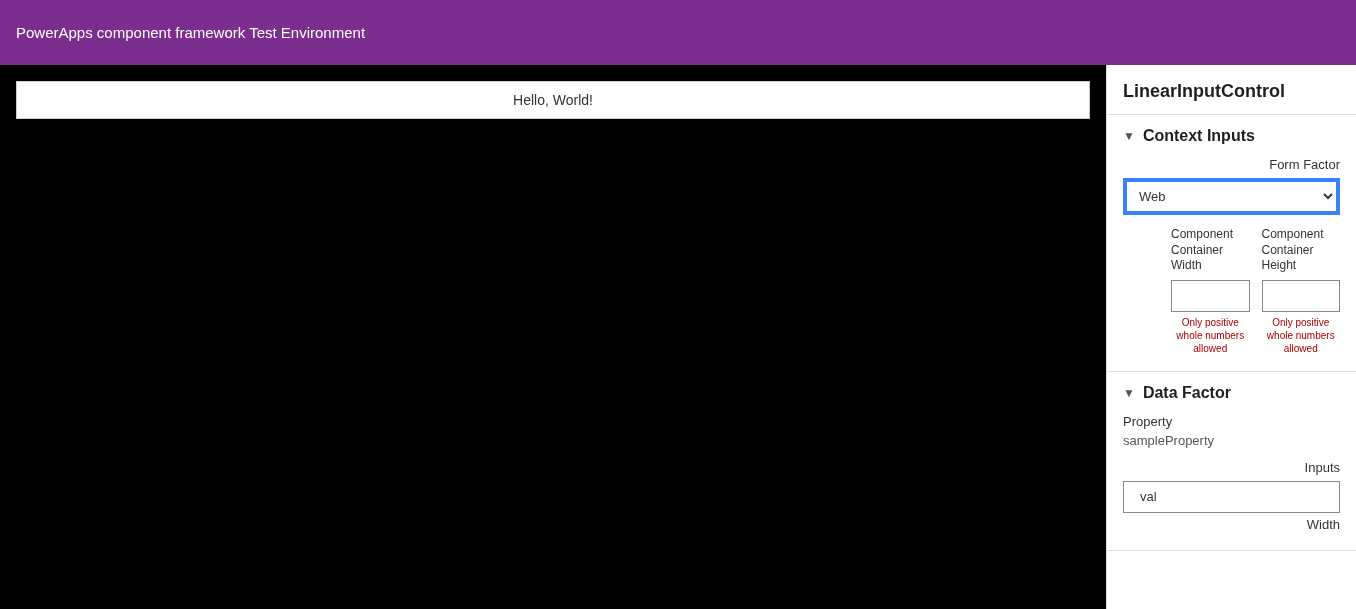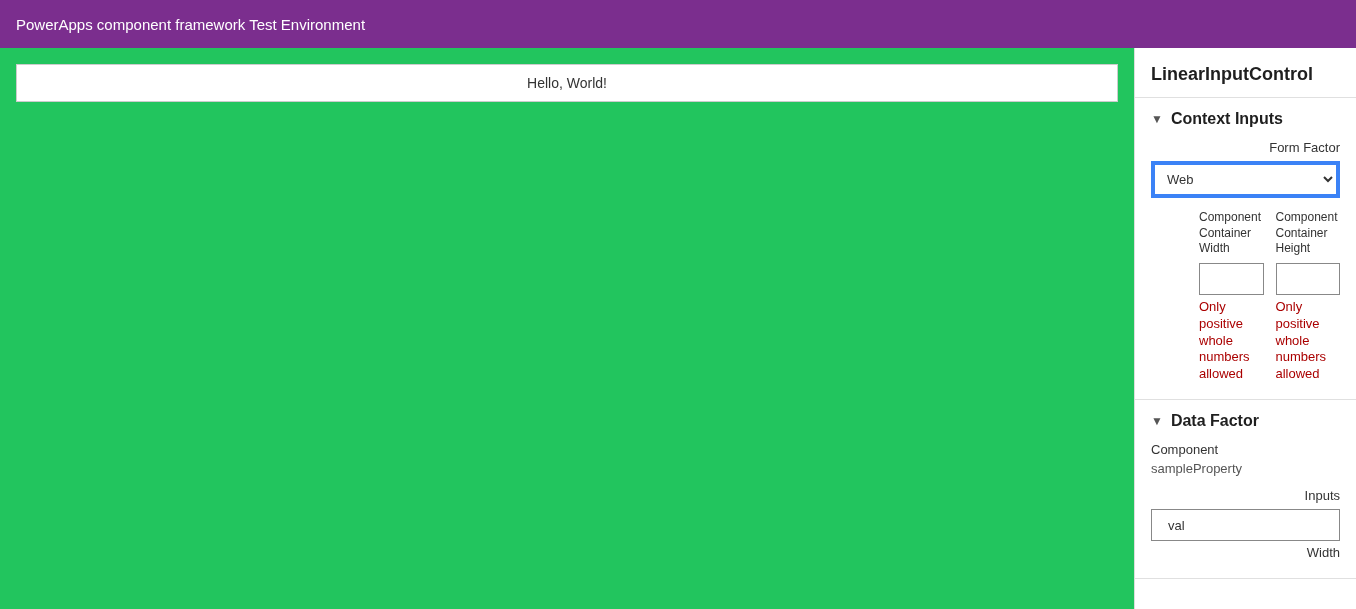--- a/index.html
+++ b/index.html
@@ -17,21 +17,21 @@
       overflow: hidden;
       display: flex;
       flex-direction: column;
     }
 
     
     .header-bar {
       background: #7B2E8E;
       color: white;
       padding: 16px 16px;
-      height: 48px;
+      height: 65px;
       display: flex;
       align-items: center;
       flex-shrink: 0;
     }
 
     .header-title {
       font-size: 15px;
       font-weight: 400;
       color: white;
     }
@@ -39,21 +39,21 @@
     
     .main-layout {
       display: flex;
       flex: 1;
       overflow: hidden;
     }
 
     
     .canvas-area {
       flex: 1;
-      background: #22c55e;
+      background: #000000;
       padding: 16px;
       display: flex;
       flex-direction: column;
       gap: 12px;
       overflow: auto;
     }
 
     .hello-world-container {
       width: 100%;
       border: 1px solid #ccc;
@@ -64,21 +64,21 @@
       justify-content: center;
     }
 
     .hello-world-text {
       font-size: 14px;
       color: #333;
     }
 
     
     .right-panel {
-      width: 222px;
+      width: 250px;
       background: #ffffff;
       border-left: 1px solid #ddd;
       overflow-y: auto;
       display: flex;
       flex-direction: column;
       flex-shrink: 0;
     }
 
     .panel-title {
       font-size: 18px;
@@ -158,24 +158,25 @@
       width: 100%;
       padding: 5px 6px;
       border: 1px solid #888;
       background: #fff;
       font-size: 13px;
       color: #333;
       height: 32px;
     }
 
     .field-hint {
-      font-size: 13px;
+      font-size: 10px;
       color: #a00;
       margin-top: 4px;
       line-height: 1.3;
+      text-align: center;
     }
 
     
     .property-label {
       font-size: 13px;
       color: #333;
       margin-bottom: 4px;
       display: block;
     }
 
@@ -241,21 +242,21 @@
         </div>
       </div>
     </div>
 
     <div class="section">
       <div class="section-header">
         <span class="section-chevron">▼</span>
         <span class="section-title">Data Factor</span>
       </div>
 
-      <span class="property-label">Component</span>
+      <span class="property-label">Property</span>
       <span class="property-value">sampleProperty</span>
 
       <label class="field-label">Inputs</label>
       <input class="value-input" type="text" value="val" style="">
 
       <span class="field-label">Width</span>
     </div>
 
   </div>
 </div>

